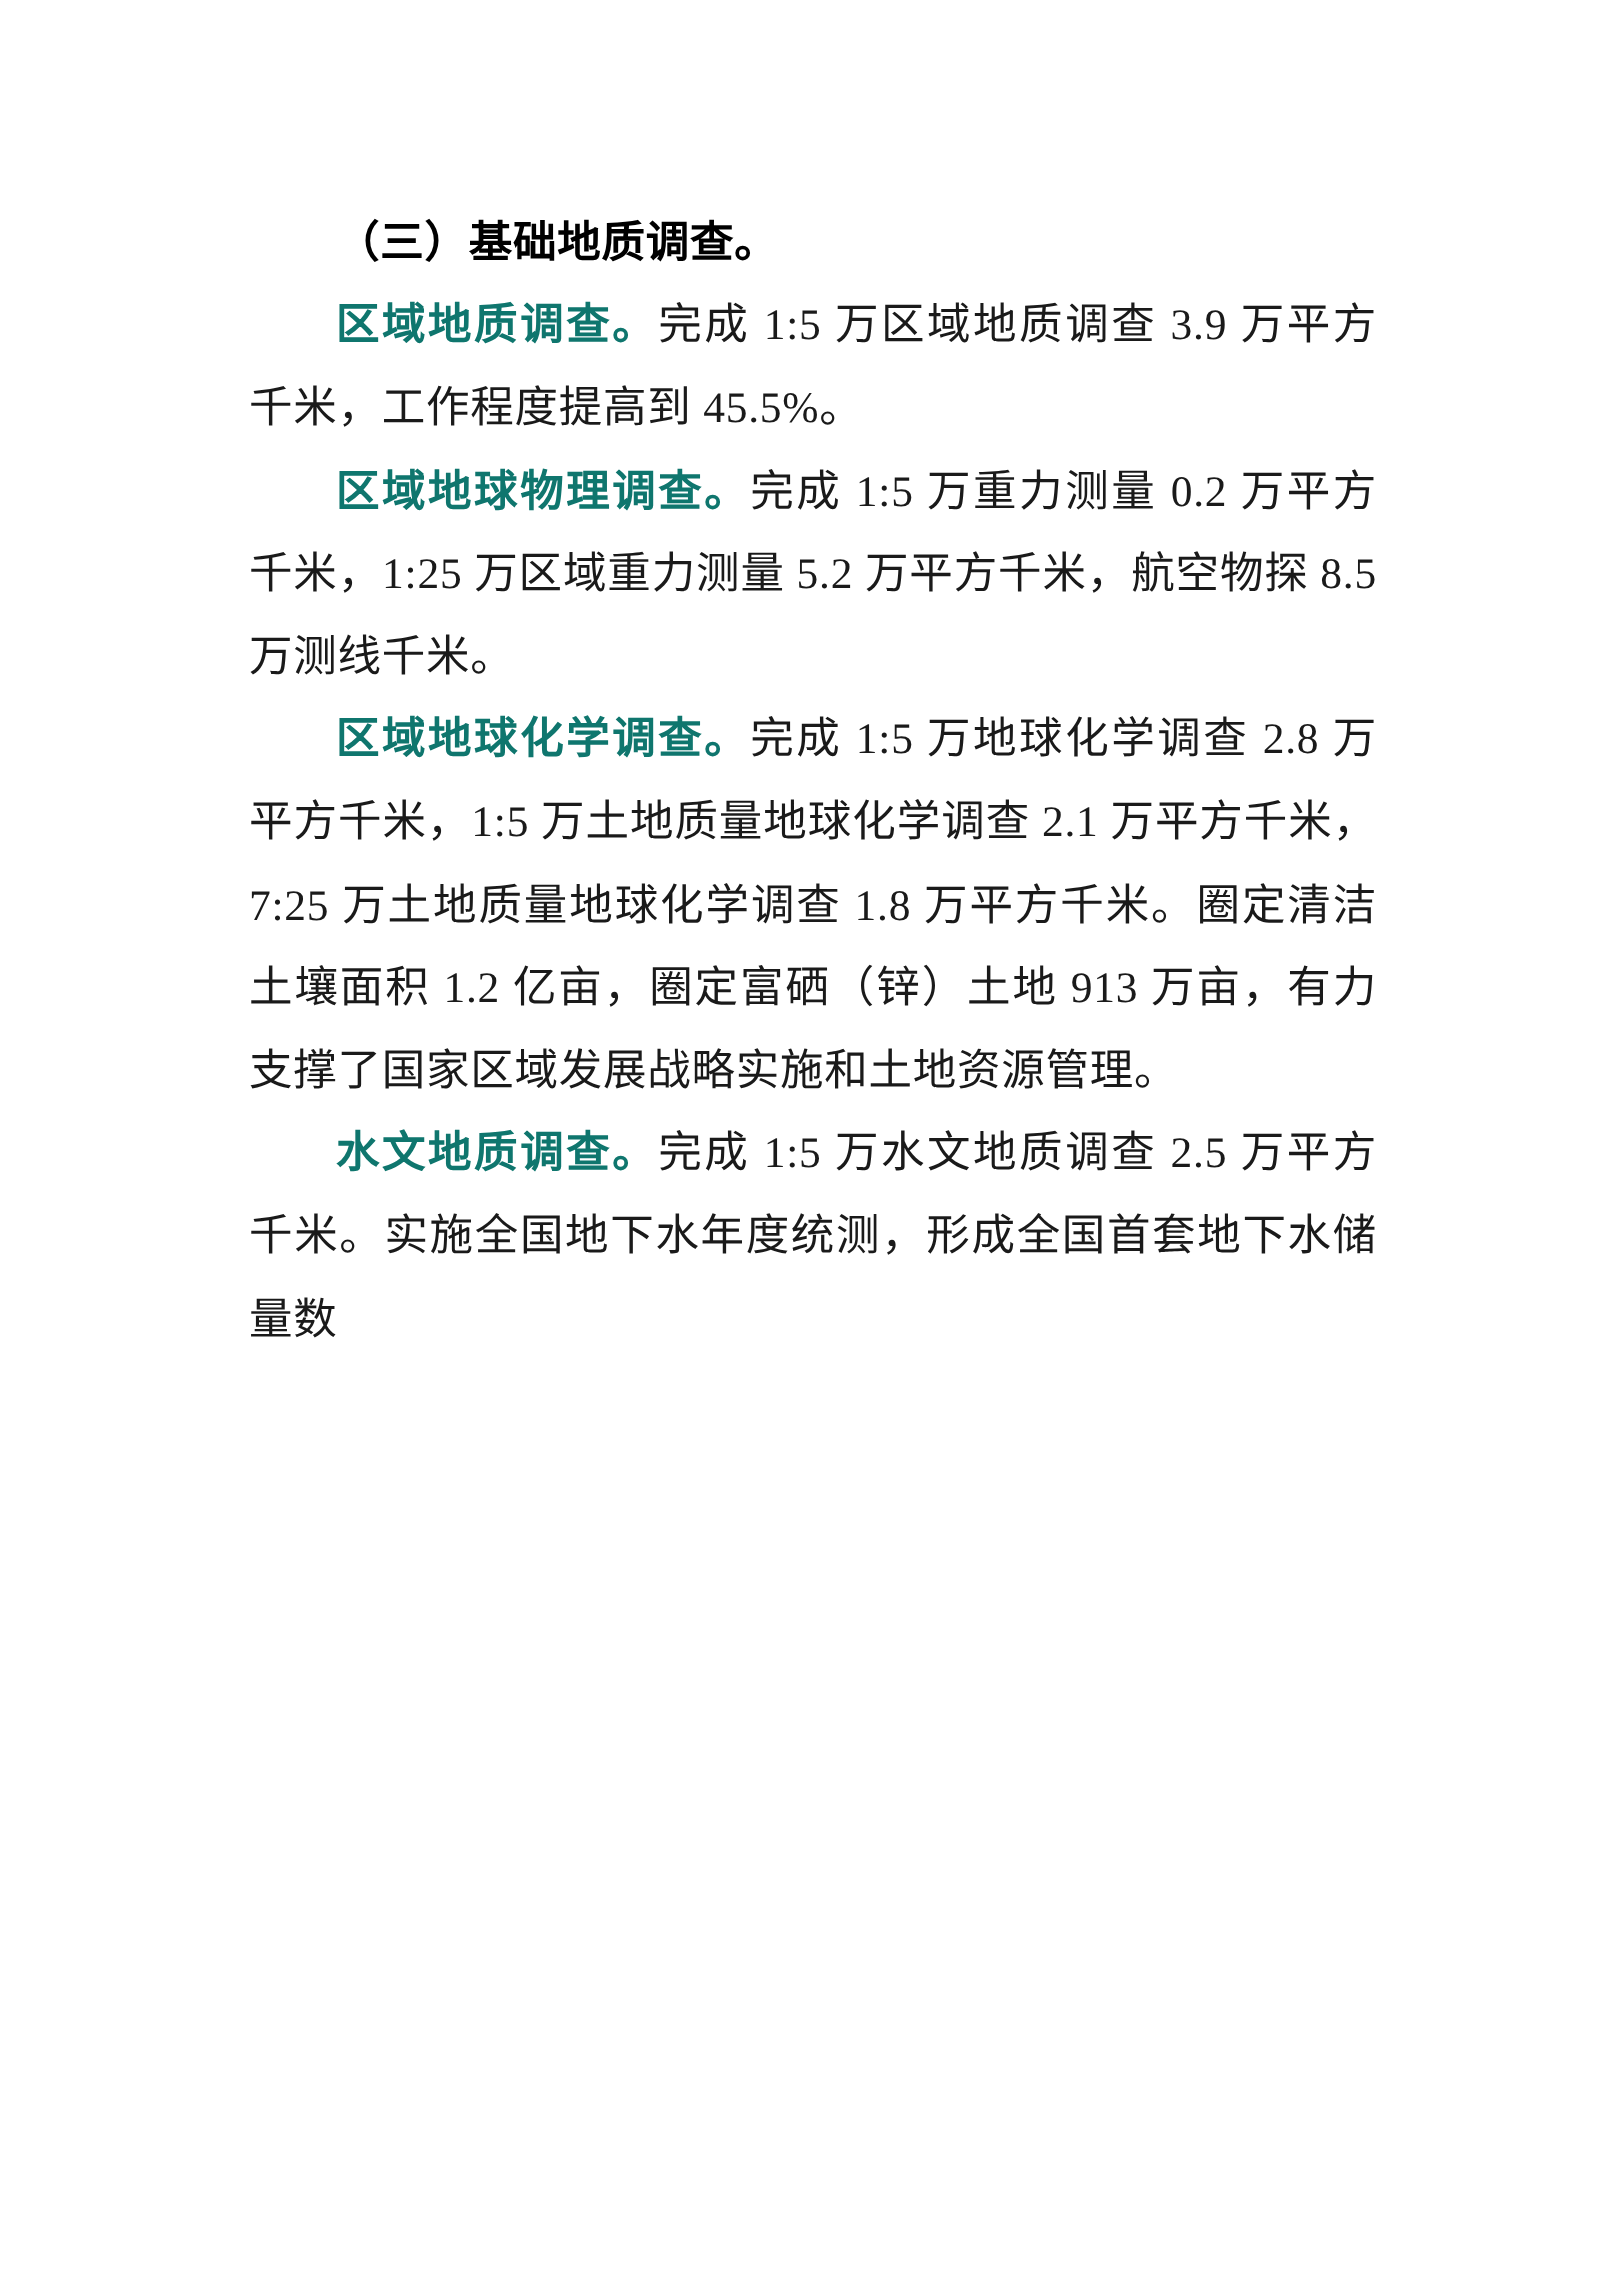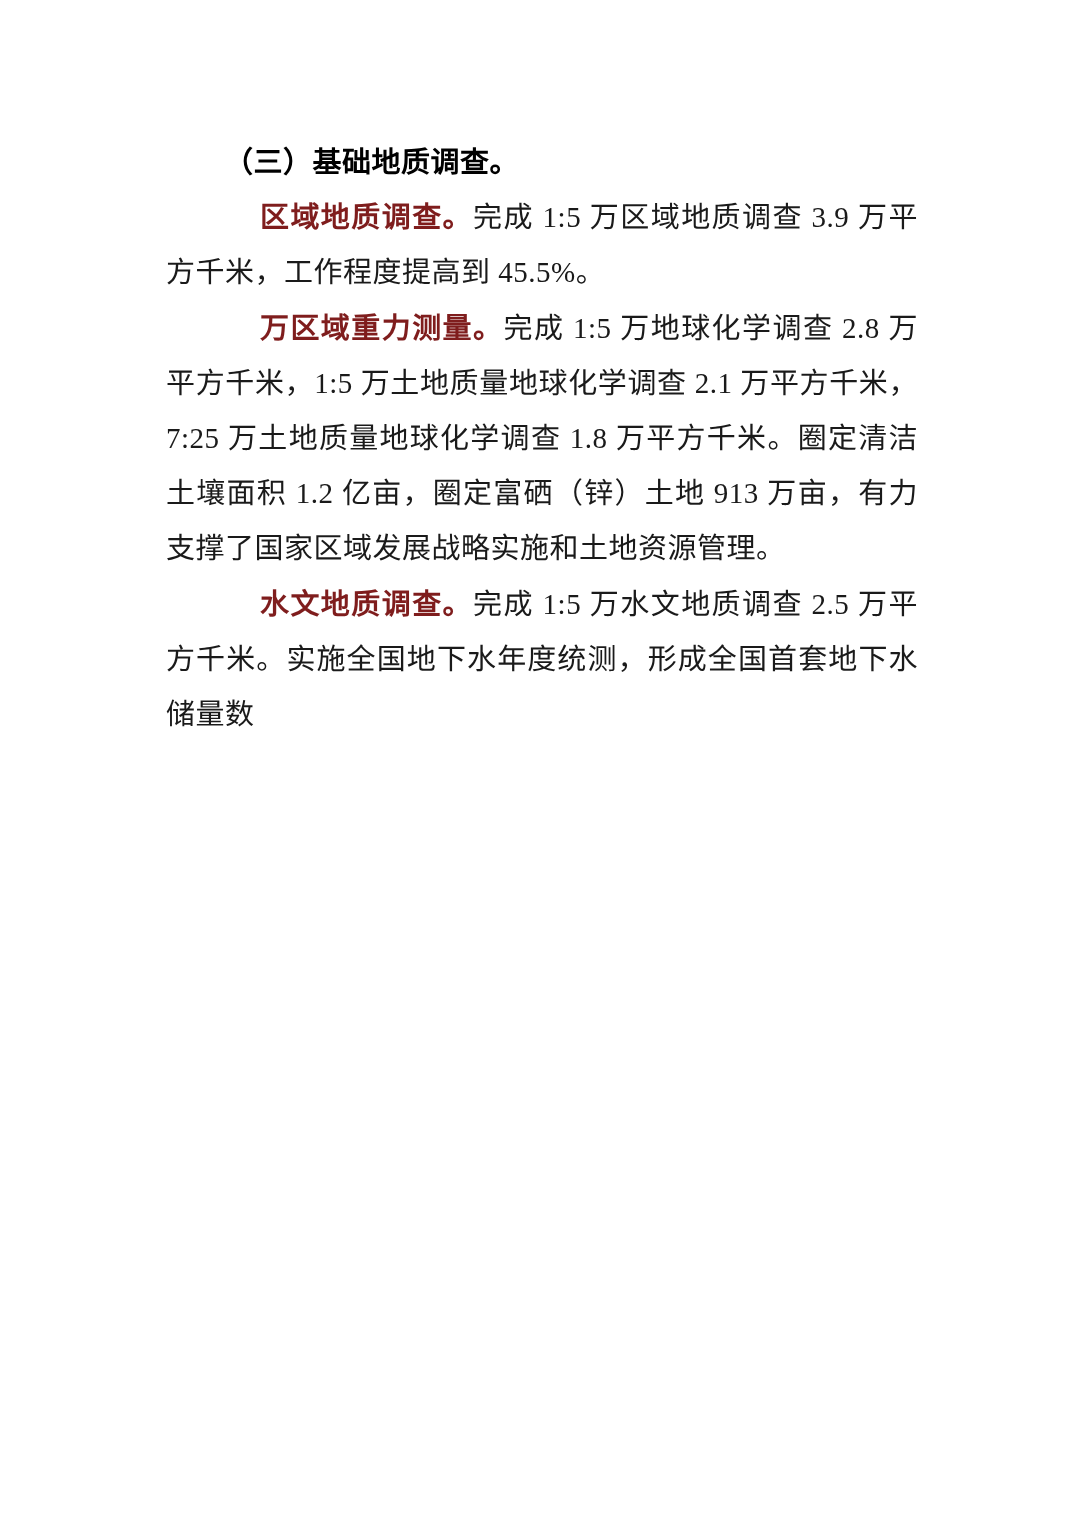--- a/index.html
+++ b/index.html
@@ -32,22 +32,21 @@
     text-indent: 2em;
     letter-spacing: 0.5px;
     word-break: break-all;
   }
   .heading {
     font-weight: bold;
     color: #000000;
   }
   .lead {
     font-weight: bold;
-    color: #7f1d1d;
-    margin-left: 36px;
+    color: #0f766e;
   }
   .footer {
     position: absolute;
     left: 0;
     top: 1436px;
     width: 100%;
     text-align: left;
     font-style: italic;
   }
   .footer span {
@@ -60,22 +59,23 @@
 <body>
 
 <div class="page">
 
   <div class="text-block">
 
     <p class="heading">（三）基础地质调查。</p>
 
     <p class="para"><span class="lead">区域地质调查。</span><span>完成 1:5 万区域地质调查 3.9 万平方千米，工作程度提高到 45.5%。</span></p>
 
+    <p class="para"><span class="lead">区域地球物理调查。</span><span>完成 1:5 万重力测量 0.2 万平方千米，1:25 万区域重力测量 5.2 万平方千米，航空物探 8.5 万测线千米。</span></p>
 
-    <p class="para"><span class="lead">万区域重力测量。</span><span>完成 1:5 万地球化学调查 2.8 万平方千米，1:5 万土地质量地球化学调查 2.1 万平方千米，7:25 万土地质量地球化学调查 1.8 万平方千米。圈定清洁土壤面积 1.2 亿亩，圈定富硒（锌）土地 913 万亩，有力支撑了国家区域发展战略实施和土地资源管理。</span></p>
+    <p class="para"><span class="lead">区域地球化学调查。</span><span>完成 1:5 万地球化学调查 2.8 万平方千米，1:5 万土地质量地球化学调查 2.1 万平方千米，7:25 万土地质量地球化学调查 1.8 万平方千米。圈定清洁土壤面积 1.2 亿亩，圈定富硒（锌）土地 913 万亩，有力支撑了国家区域发展战略实施和土地资源管理。</span></p>
 
 
 
 
     <p class="para"><span class="lead">水文地质调查。</span><span>完成 1:5 万水文地质调查 2.5 万平方千米。实施全国地下水年度统测，形成全国首套地下水储量数</span></p>
 
   </div>
 
   <div class="footer">
     <span>11</span>

